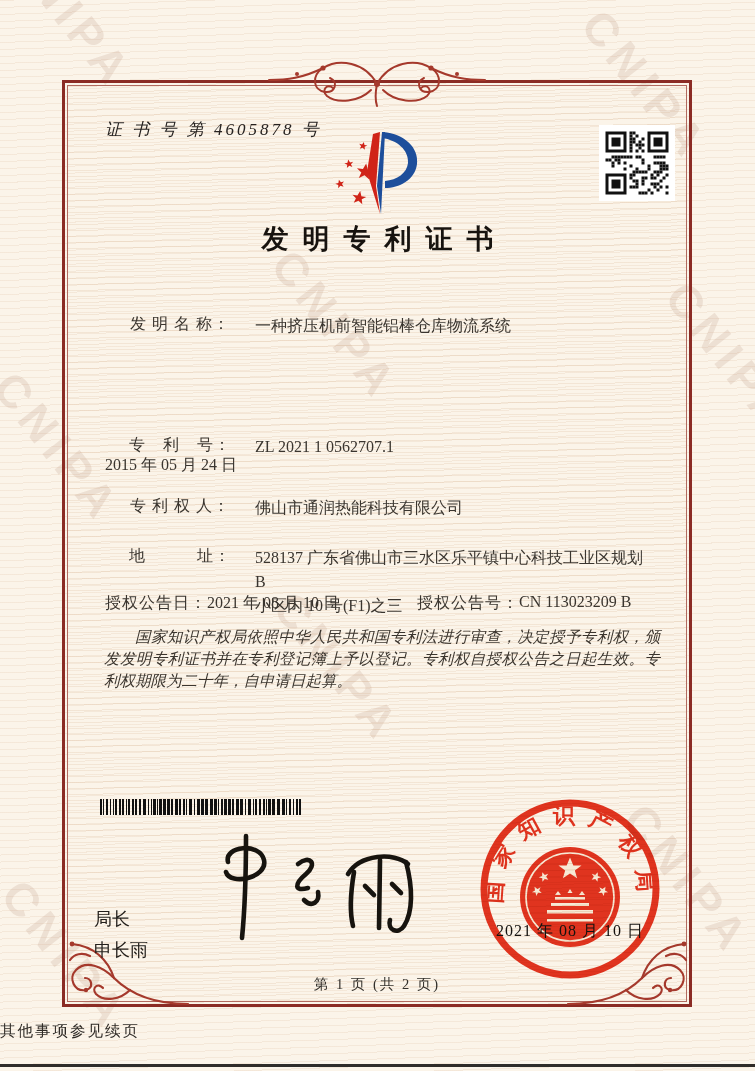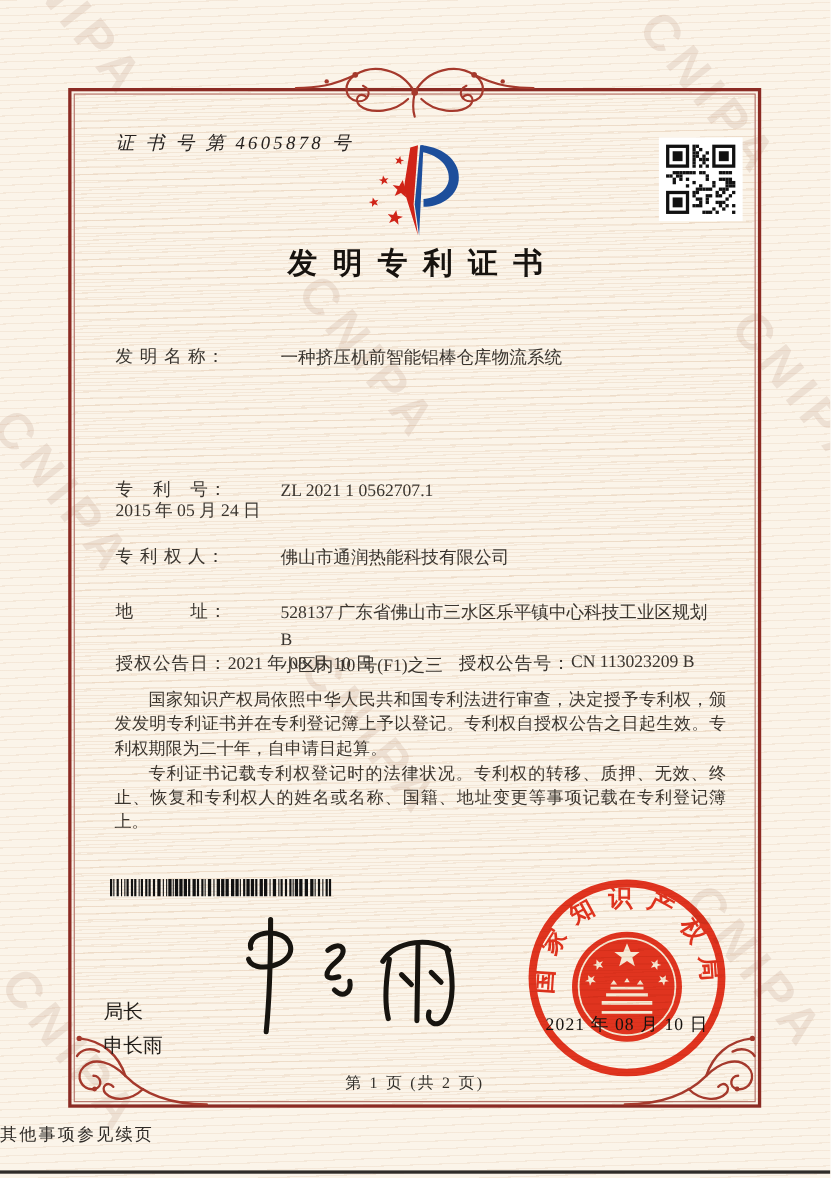--- a/index.html
+++ b/index.html
@@ -31,31 +31,31 @@
     position:absolute; left:105px; top:118px; font-size:17px; letter-spacing:3px; color:#262220;font-style:italic;
   }
   .logo{ position:absolute; left:327px; top:126px; }
   .qr{ position:absolute; left:599px; top:125px; width:76px; height:76px; background:#ffffff; padding:0; }
   .title{
     position:absolute; left:0; top:221px; width:100%; text-align:center;
     font-size:27px; font-weight:bold; letter-spacing:0.52em; margin-right:-0.52em;
     color:#17130f; text-indent:0.52em;
   }
   .field{ position:absolute; left:105px; width:552px; display:flex; font-size:16px; color:#3a352f; }
-  .field .lab{ flex:0 0 150px; letter-spacing:1px; }
+  .field .lab{ flex:0 0 150px; letter-spacing:1px;text-align:center; }
   .field .val{ flex:1; white-space:pre-line; line-height:24px; }
   .f-name{top:314px} .f-inventor{top:368px} .f-patno{top:435px}
   .f-filing{top:453px} .f-patentee{top:496px} .f-addr{top:546px}
   .grant-row{ position:absolute; left:105px; top:593px; width:552px; font-size:16px; color:#3a352f;}
   .grant-row .pair{ position:absolute; top:0; display:flex; }
   .pair.p2{ left:312px; }
   .grant-row .lab{ letter-spacing:1px; }
   .paras{ position:absolute; left:104px; top:626px; width:556px; font-size:15.5px;
           line-height:22px; text-align:justify; color:#3b352e; }
-  .paras p{ margin:0 0 1px 0; text-indent:2em; }
+  .paras p{ margin:0 0 1px 0; text-indent:2em;font-style:italic; }
   .barcode{ position:absolute; left:100px; top:799px; }
   .sig-block{ position:absolute; left:94px; top:858px; font-size:18px; color:#24201c; line-height:31px;margin-top:46px; }
   .signature{ position:absolute; left:198px; top:830px; }
   .seal{ position:absolute; left:475px; top:794px; width:190px; height:190px; mix-blend-mode:multiply; opacity:0.95;}
   .seal-date{ position:absolute; left:460px; top:921px; width:220px; text-align:center;
               font-size:16px; color:#15120f; letter-spacing:1px; }
   .page-info{ position:absolute; left:62px; top:975px; width:630px; text-align:center;
               font-size:14.5px; color:#33302b; letter-spacing:2px; }
   .continuation{ position:absolute; left:0; top:1021px; width:100%; 
                  font-size:15.5px; color:#2e2a26; letter-spacing:2px; }
@@ -287,21 +287,20 @@
       <span class="val">2021 年 08 月 10 日</span>
     </div>
     <div class="pair p2">
       <span class="lab">授权公告号：</span>
       <span class="val">CN 113023209 B</span>
     </div>
   </div>
 
   <div class="paras">
     <p>国家知识产权局依照中华人民共和国专利法进行审查，决定授予专利权，颁发发明专利证书并在专利登记簿上予以登记。专利权自授权公告之日起生效。专利权期限为二十年，自申请日起算。</p>
-    <p>专利证书记载专利权登记时的法律状况。专利权的转移、质押、无效、终止、恢复和专利权人的姓名或名称、国籍、地址变更等事项记载在专利登记簿上。</p>
   </div>
 
   <svg id="barcode-svg" class="barcode" width="206" height="16" viewBox="0 0 206 16">
       <rect x="0" y="0" width="2" height="16" fill="#111"></rect>
       <rect x="3" y="0" width="1" height="16" fill="#111"></rect>
       <rect x="6" y="0" width="2" height="16" fill="#111"></rect>
       <rect x="10" y="0" width="1" height="16" fill="#111"></rect>
       <rect x="13" y="0" width="1" height="16" fill="#111"></rect>
       <rect x="15" y="0" width="2" height="16" fill="#111"></rect>
       <rect x="19" y="0" width="2" height="16" fill="#111"></rect>

